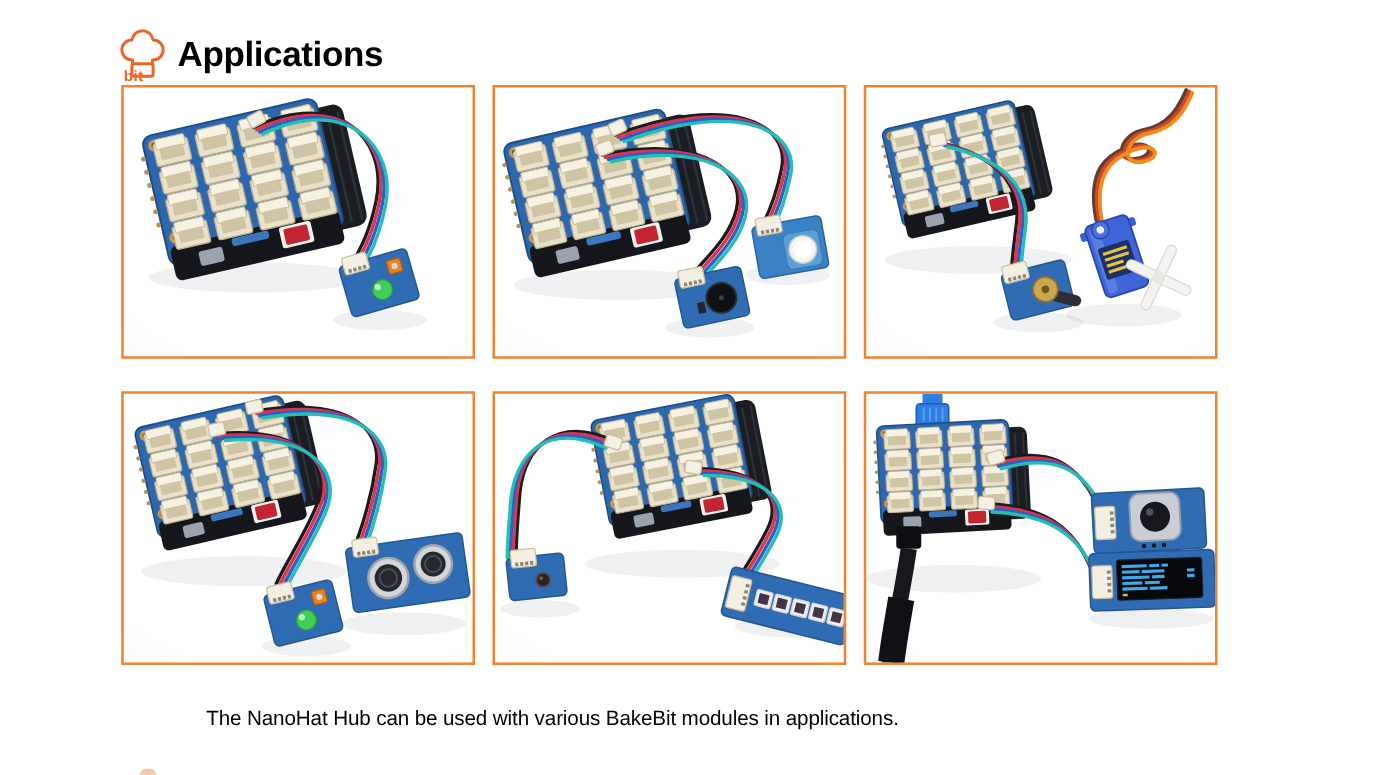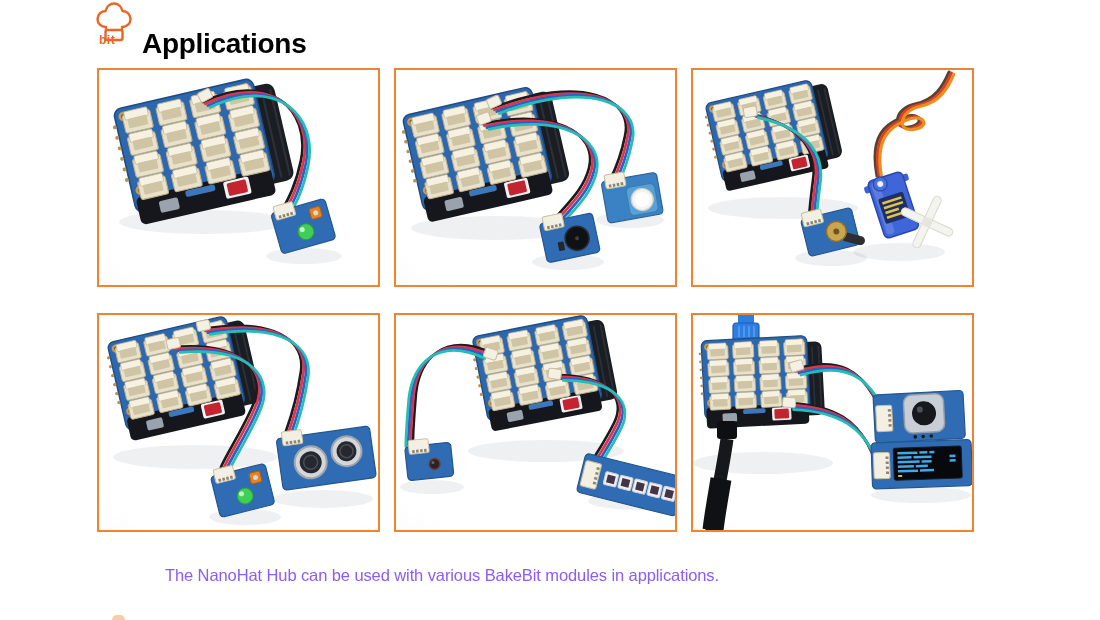--- a/index.html
+++ b/index.html
@@ -1,39 +1,39 @@
 <!DOCTYPE html>
 <html><head>
 <meta charset="utf-8">
 <style>
   html,body{margin:0;padding:0;}
   body{
     width:1100px;height:620px;position:relative;overflow:hidden;
     background:#ffffff;font-family:"Liberation Sans",sans-serif;
   }
-  .header{position:absolute;left:94px;top:1px;display:flex;align-items:flex-start;gap:8px;}
+  .header{position:absolute;left:94px;top:1px;display:flex;align-items:center;gap:8px;}
   .logo{width:40px;height:44px;display:block;}
   .title{
     color:#000000;font-size:28px;font-weight:bold;letter-spacing:-0.3px;
     line-height:40px;white-space:nowrap;
   }
   .grid{
     position:absolute;left:97px;top:68px;
     display:grid;grid-template-columns:repeat(3,283px);grid-auto-rows:219px;
     column-gap:14px;row-gap:26px;
   }
   figure.tile{
     margin:0;box-sizing:border-box;width:283px;height:219px;
     border:2px solid #ee8332;
     background:radial-gradient(120% 120% at 55% 35%, #ffffff 60%, #f0f1f4 100%);
   }
   figure.tile svg{display:block;width:279px;height:215px;}
   .caption{
     position:absolute;left:0;top:549px;width:884px;text-align:center;
-    color:#8b5cf6;font-size:16.5px;letter-spacing:-0.1px;
+    color:#000000;font-size:16.5px;letter-spacing:-0.1px;
   }
   .speck{
     position:absolute;left:112px;top:615px;width:13px;height:5px;
     background:#f6cba6;border-radius:7px 7px 0 0;
   }
   
   .w{fill:none;stroke-width:2.7;stroke-linecap:round;}
   .sw{fill:none;stroke-width:3.1;stroke-linecap:round;}
   .shadow{fill:#1d2c44;opacity:0.07;}
 </style>

